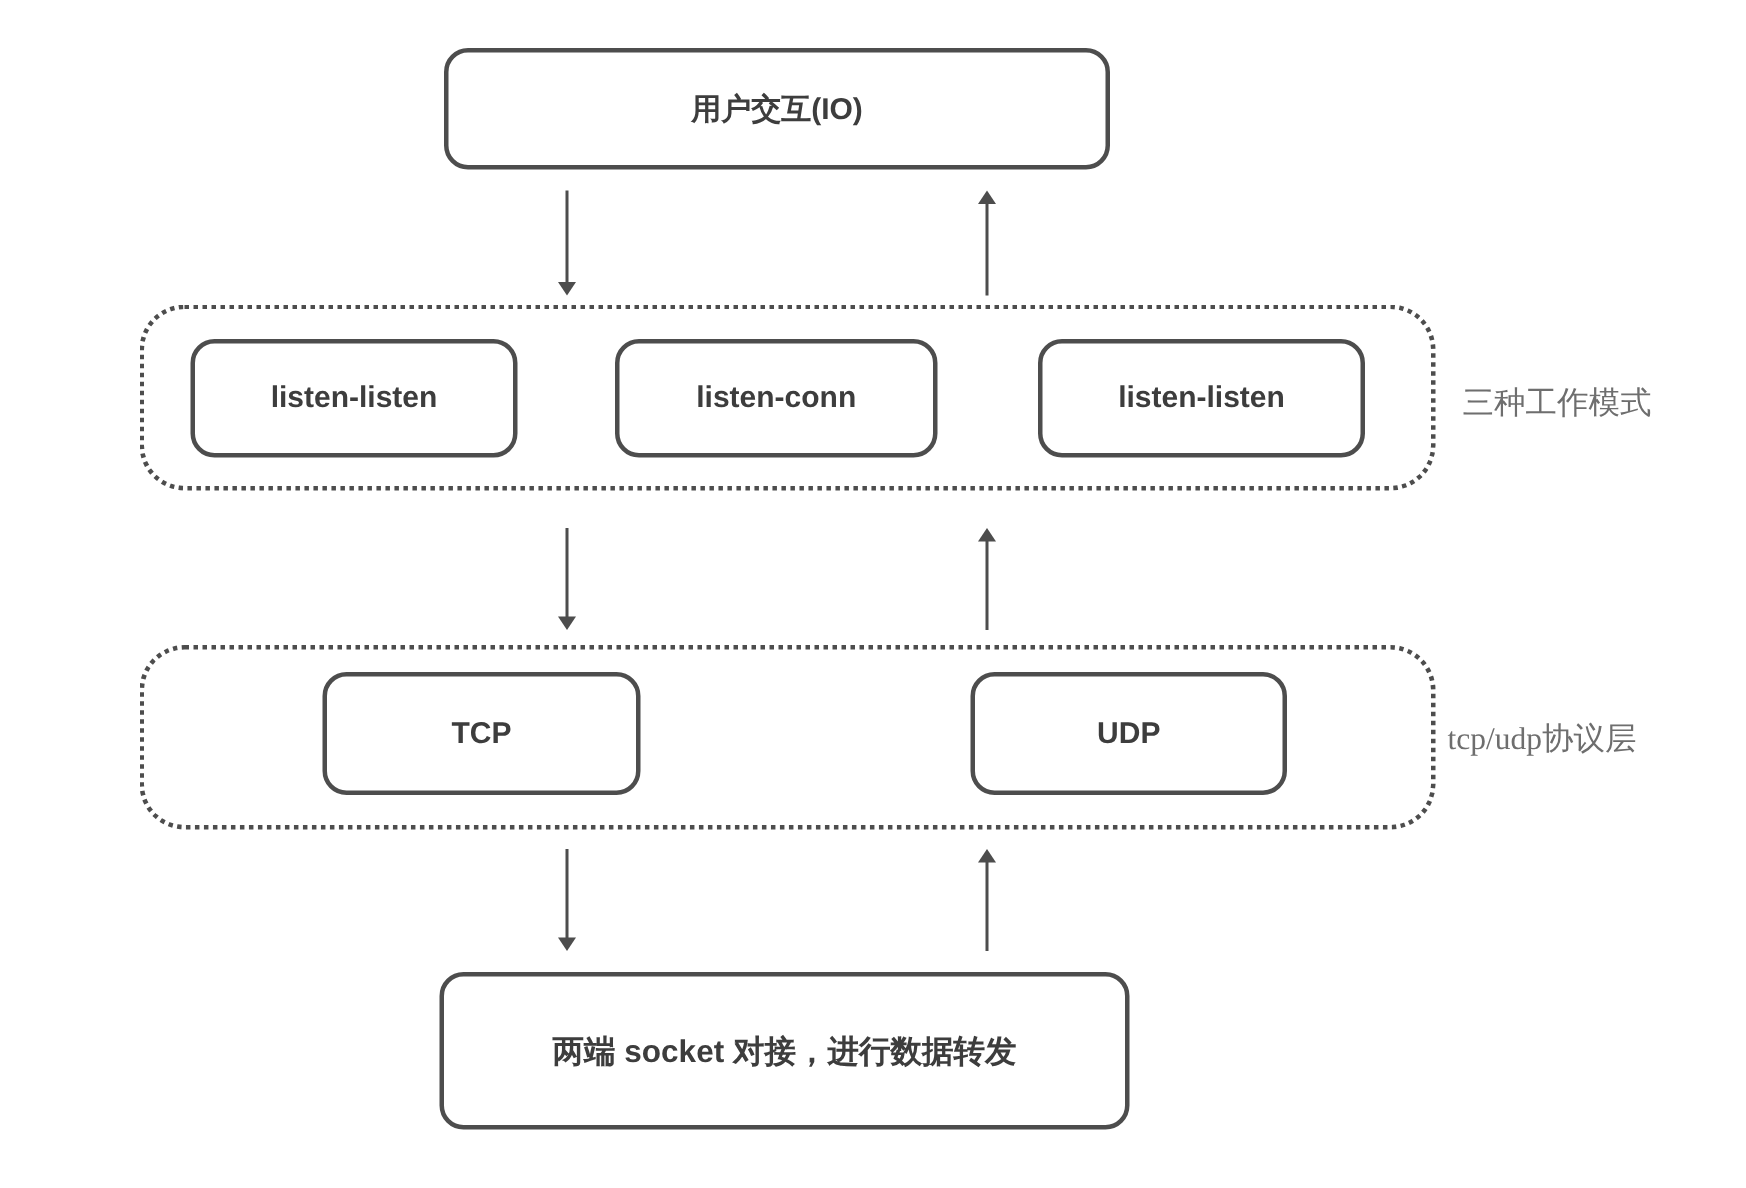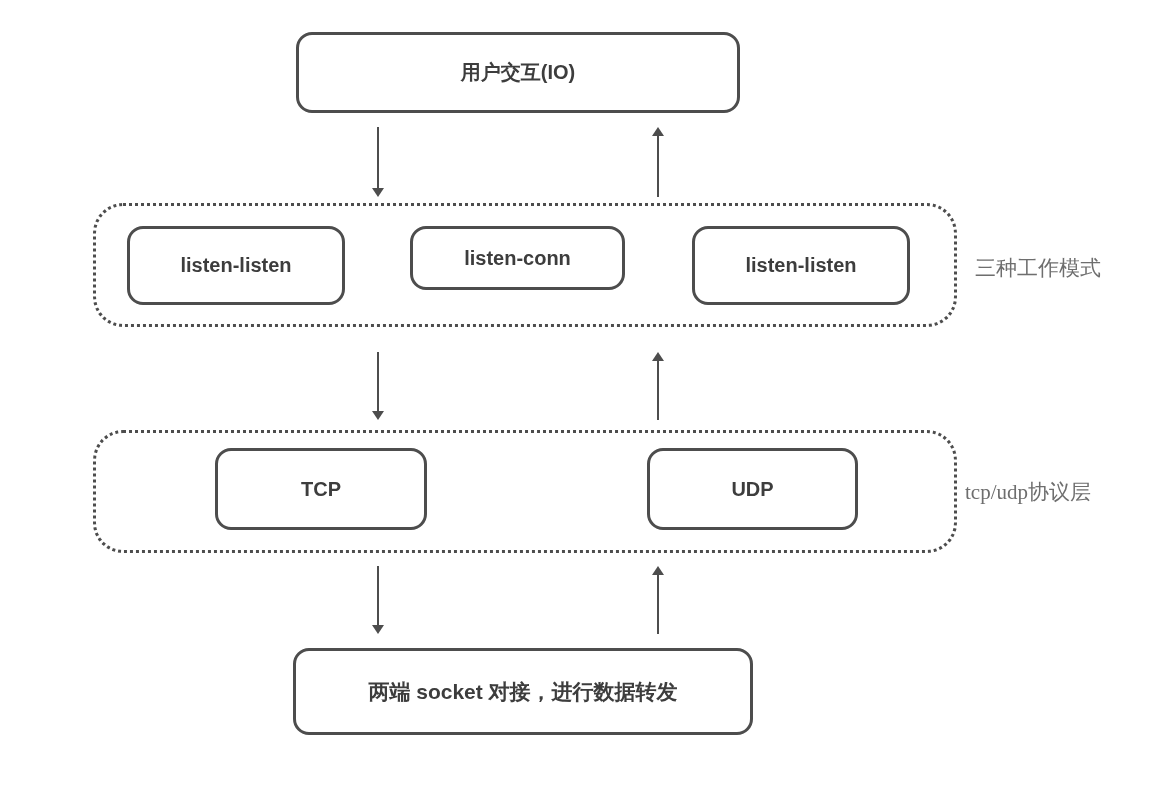--- a/index.html
+++ b/index.html
@@ -82,21 +82,21 @@
   <div class="arrow up" style="left:652px; top:127px; height:70px;">
     <span class="shaft"></span>
     <span class="head"></span>
   </div>
 
   <div class="dotted-container" style="left:93px; top:203px; width:864px; height:124px;"></div>
 
   <div class="box" style="left:127px; top:226px; width:218px; height:79px;">
     <span>listen-listen</span>
   </div>
-  <div class="box" style="left:410px; top:226px; width:215px; height:64px;">
+  <div class="box" style="left:410px; top:226px; width:215px; height:79px;">
     <span>listen-conn</span>
   </div>
   <div class="box" style="left:692px; top:226px; width:218px; height:79px;">
     <span>listen-listen</span>
   </div>
 
   <div class="side-label" style="left:975px; top:254px;">三种工作模式</div>
 
   <div class="arrow down" style="left:372px; top:352px; height:68px;">
     <span class="shaft"></span>
@@ -120,17 +120,17 @@
 
   <div class="arrow down" style="left:372px; top:566px; height:68px;">
     <span class="shaft"></span>
     <span class="head"></span>
   </div>
   <div class="arrow up" style="left:652px; top:566px; height:68px;">
     <span class="shaft"></span>
     <span class="head"></span>
   </div>
 
-  <div class="box" style="left:293px; top:648px; width:460px; height:87px; font-size:21px;">
+  <div class="box" style="left:293px; top:648px; width:460px; height:105px; font-size:21px;">
     <span>两端 socket 对接，进行数据转发</span>
   </div>
 
 </div>
 
 </body></html>

